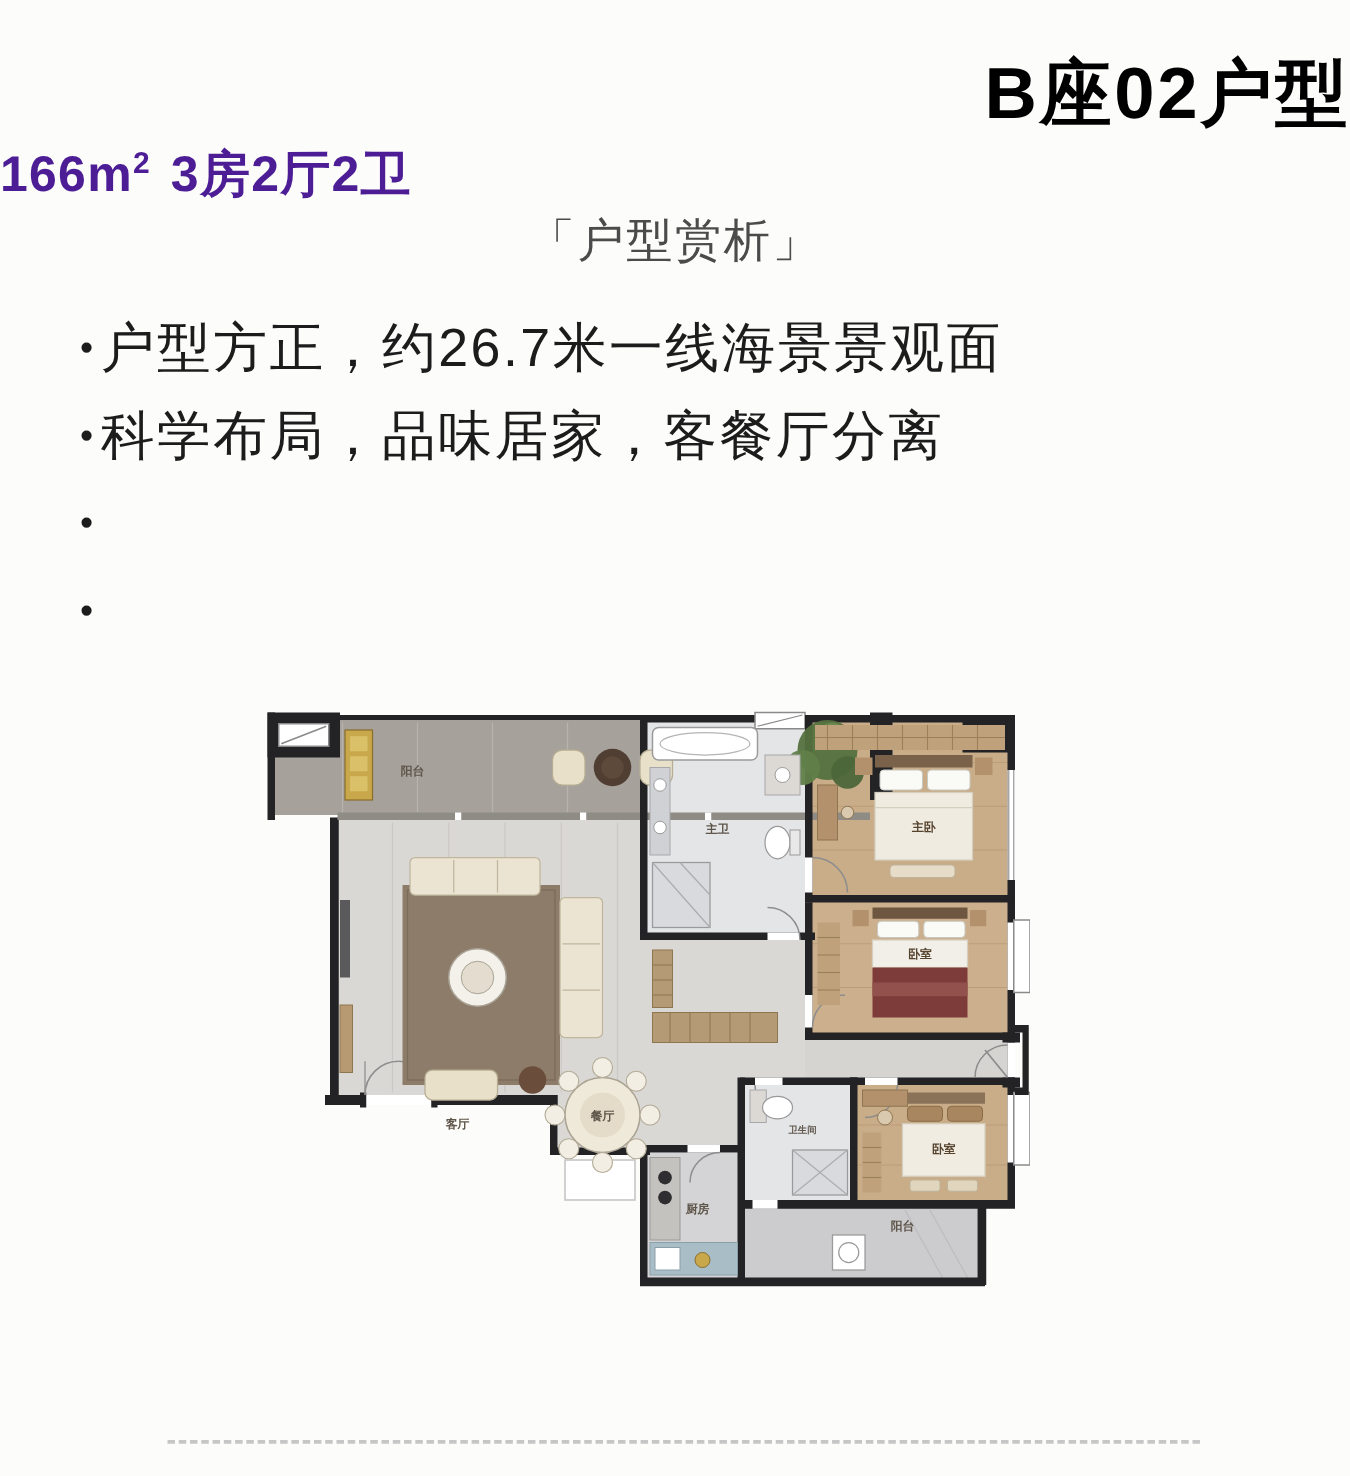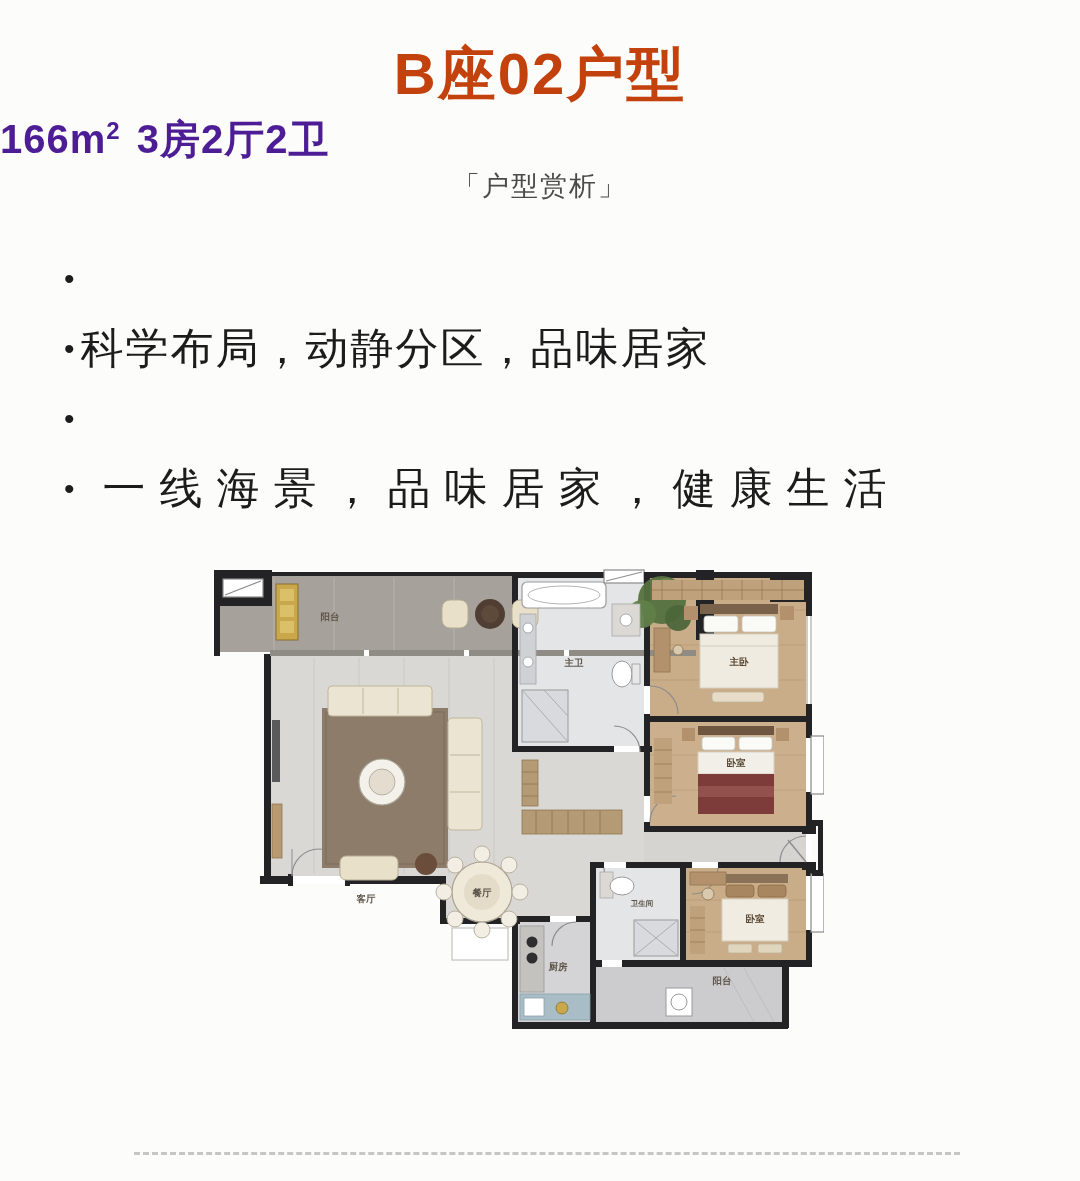--- a/index.html
+++ b/index.html
@@ -3,32 +3,32 @@
 <meta charset="utf-8">
 <style>
   html,body{margin:0;padding:0;}
   body{
     width:1080px;height:1181px;position:relative;overflow:hidden;
     background:#fcfcfb;
     font-family:"Liberation Sans","DejaVu Sans",sans-serif;
     color:#1d1d1d;
   }
   .page-title{
-    position:absolute;top:36px;left:0;width:1080px;text-align:center;
-    font-size:58px;font-weight:800;color:#c2410c;letter-spacing:2px;
+    position:absolute;top:36px;left:0;width:1080px;text-align:right;
+    font-size:58px;font-weight:800;color:#000000;letter-spacing:2px;
   }
   .page-subtitle{
     position:absolute;top:112px;left:0;width:1080px;text-align:left;
     font-size:40px;font-weight:700;color:#4c1d95;letter-spacing:1px;
   }
   .page-subtitle sup{font-size:24px;}
   .spec-gap{display:inline-block;width:16px;}
   .section-label{
     position:absolute;top:168px;left:0;width:1080px;text-align:center;
-    font-size:27px;font-weight:400;color:#4b4b4b;letter-spacing:2px;
+    font-size:37px;font-weight:400;color:#4b4b4b;letter-spacing:2px;
   }
   .bullets{position:absolute;top:244px;left:64px;width:990px;}
   .bullet-row{
     height:70px;display:flex;align-items:center;
     font-size:43px;font-weight:500;color:#1c1c1c;letter-spacing:2px;
     white-space:nowrap;
   }
   .bullet-row .dot{font-size:30px;margin-right:4px;color:#1c1c1c;flex:0 0 auto;}
   .bullet-row.wide{letter-spacing:14px;}
   .bullet-row.wide .dot{margin-right:14px;}
@@ -48,31 +48,31 @@
 
 <div class="page-subtitle">
   <span>166m</span><sup>2</sup><span class="spec-gap"></span><span>3房2厅2卫</span>
 </div>
 
 <div class="section-label">「户型赏析」</div>
 
 <div class="bullets">
   <div class="bullet-row">
     <span class="dot">•</span>
+    <span>户型方正，约26.7米一线海景景观面</span>
   </div>
   <div class="bullet-row">
     <span class="dot">•</span>
-    <span>科学布局，动静分区，品味居家</span>
+    <span>科学布局，品味居家，客餐厅分离</span>
   </div>
   <div class="bullet-row">
     <span class="dot">•</span>
   </div>
   <div class="bullet-row wide">
     <span class="dot">•</span>
-    <span>一线海景，品味居家，健康生活</span>
   </div>
 </div>
 
 <div class="floorplan-wrap">
 <svg viewBox="-8 -8 618 480" width="618" height="480" xmlns="http://www.w3.org/2000/svg">
 
   <g>
 
     <rect x="6" y="6" width="478" height="76" fill="#a6a29b"></rect>
     <line x1="60" y1="8" x2="60" y2="80" stroke="#b8b4ad" stroke-width="1"></line>

